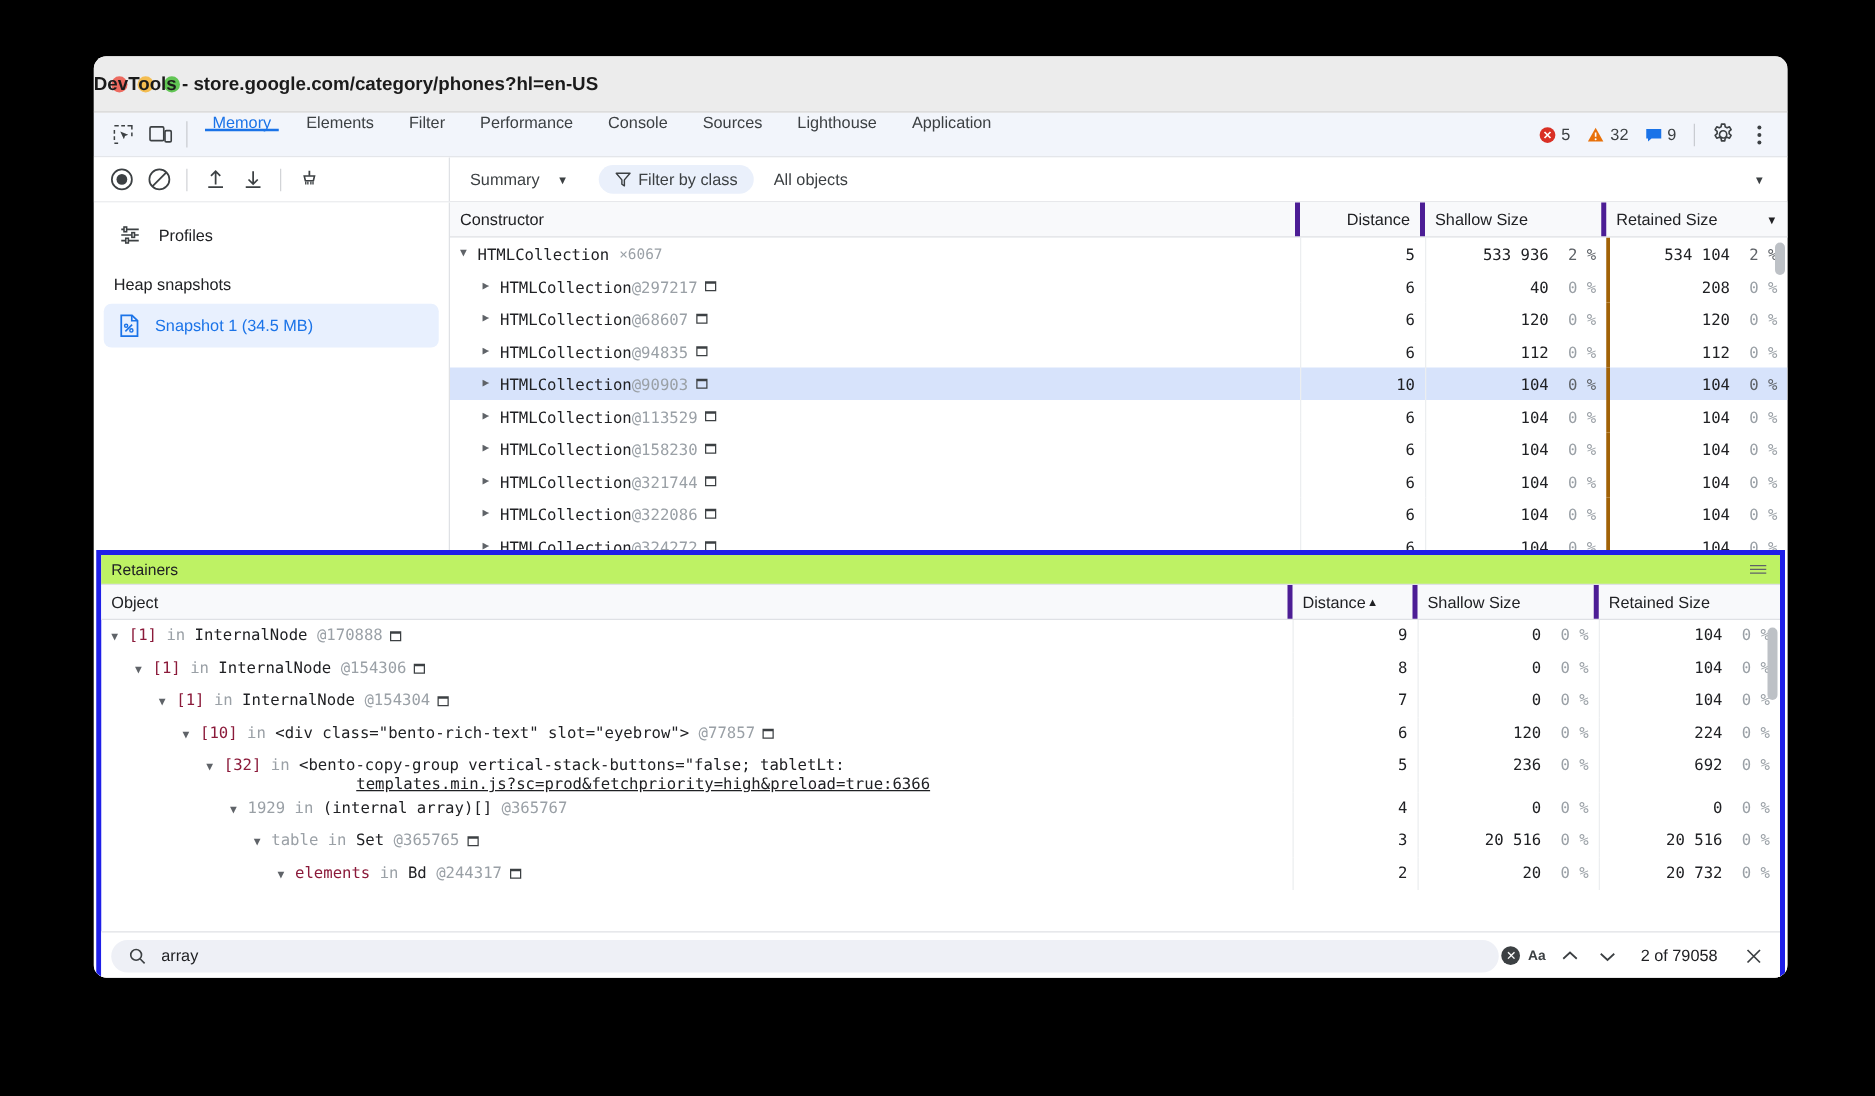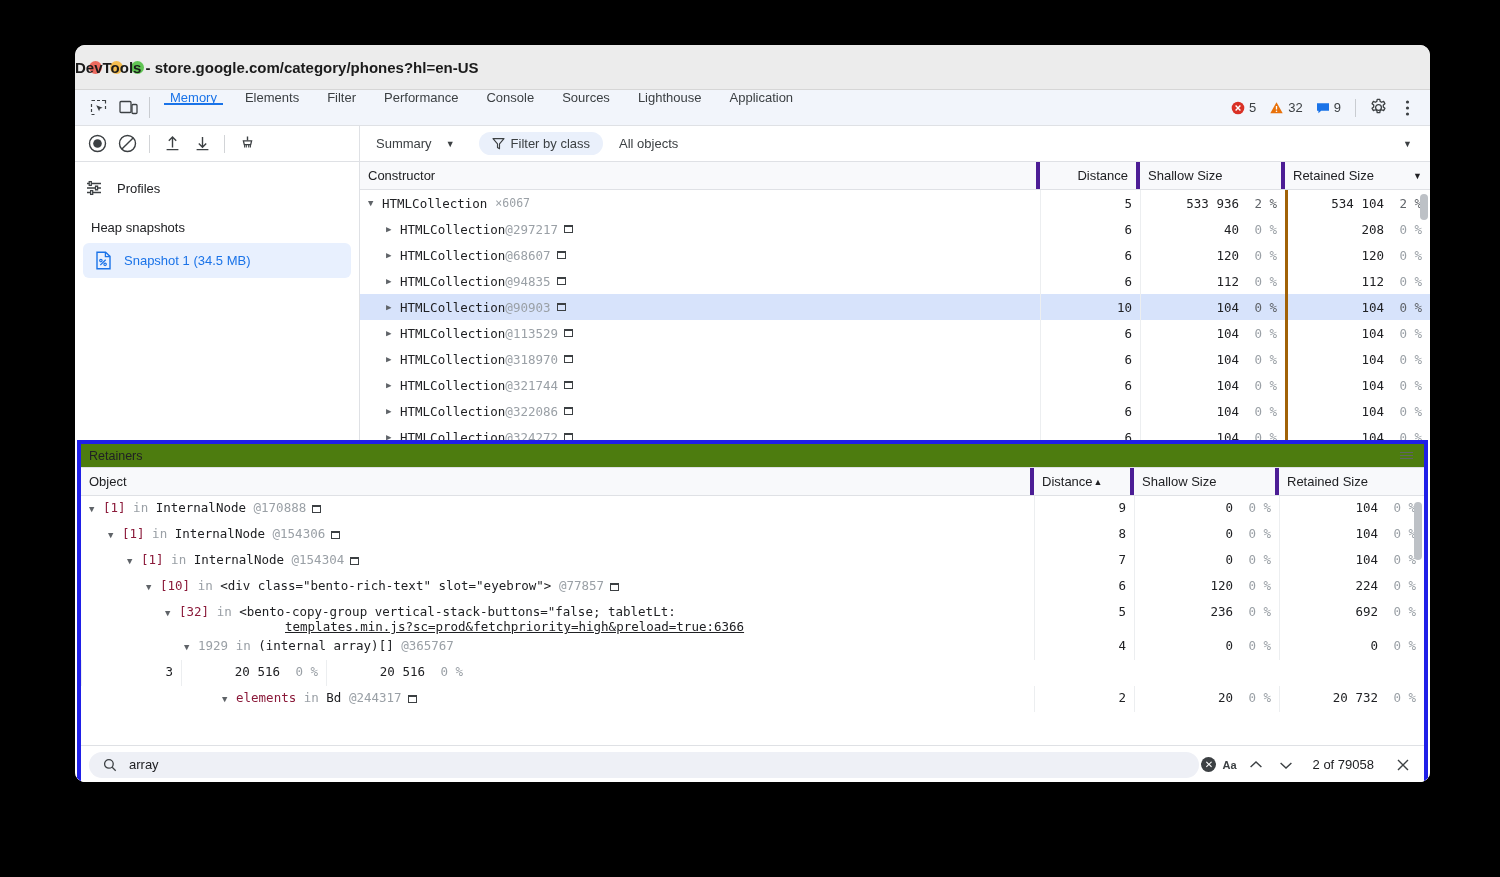--- a/index.html
+++ b/index.html
@@ -104,21 +104,21 @@
   .body { flex: 1; display: flex; min-height: 0; position: relative; }
   .sidebar {
     width: 285px; flex: 0 0 285px;
     border-right: 1px solid #dfe1e5;
     background: #ffffff;
     padding-top: 10px;
     font-size: 13px;
   }
   .side-row {
     display: flex; align-items: center; gap: 14px;
-    padding: 7px 10px; cursor: pointer; color: #202124;
+    padding: 7px 20px; cursor: pointer; color: #202124;
   }
   .side-section {
     padding: 16px 16px 8px 16px; color: #202124; font-size: 13px;
   }
   .snap-item {
     display: flex; align-items: center; gap: 12px;
     margin: 0 8px; padding: 8px 12px;
     background: #e8f0fe; border-radius: 6px;
     color: #1a73e8; cursor: pointer; font-size: 13px;
   }
@@ -166,21 +166,21 @@
     position: absolute;
     left: 2px; right: 2px; bottom: -5px;
     top: 278px;
     border: 4px solid #1f1fe8;
     background: #ffffff;
     display: flex; flex-direction: column;
     z-index: 5;
   }
   .ret-title {
     height: 24px; flex: 0 0 24px;
-    background: #4d7c0f; border-bottom: 1px solid #dfe1e5;
+    background: #bef264; border-bottom: 1px solid #dfe1e5;
     display: flex; align-items: center; padding: 0 8px;
     font-size: 12.5px; color: #202124;
   }
   .hamb { margin-left: auto; display: flex; flex-direction: column; gap: 2px; cursor: pointer; padding: 3px; }
   .hamb i { display: block; width: 13px; height: 1.3px; background: #5f6368; }
   .ret-scroll { flex: 1; overflow: hidden; position: relative; }
   .rrow {
     display: flex; min-height: 26px; align-items: flex-start;
     font-family: "DejaVu Sans Mono", monospace; font-size: 12.5px; color: #202124;
   }
@@ -536,21 +536,21 @@
               </div>
               <div class="gc c3">
                 <span>104</span>
                 <span class="pct">0 %</span>
               </div>
             </div>
             <div class="grow">
               <div class="gc c0" style="padding-left: 26px;">
                 <span class="tri">▶</span>
                 <span>HTMLCollection</span>
-                <span class="objid"> @318970</span>
+                <span class="objid"> @158230</span>
                 <span class="obj-sq"></span>
               </div>
               <div class="gc c1">
                 <span>6</span>
               </div>
               <div class="gc c2">
                 <span>104</span>
                 <span class="pct">0 %</span>
               </div>
               <div class="gc c3">
@@ -724,20 +724,21 @@
               <div class="rc c2">
                 <span>0</span>
                 <span class="pct">0 %</span>
               </div>
               <div class="rc c3">
                 <span>0</span>
                 <span class="pct">0 %</span>
               </div>
             </div>
             <div class="rrow">
+              <div class="rc c0" style="padding-left: 122px;"><span class="tri">▼</span><span class="kw">table</span><span class="kw"> in </span><span>Set</span><span class="objid"> @365765</span><span class="obj-sq"></span></div>
               <div class="rc c1">
                 <span>3</span>
               </div>
               <div class="rc c2">
                 <span>20 516</span>
                 <span class="pct">0 %</span>
               </div>
               <div class="rc c3">
                 <span>20 516</span>
                 <span class="pct">0 %</span>

